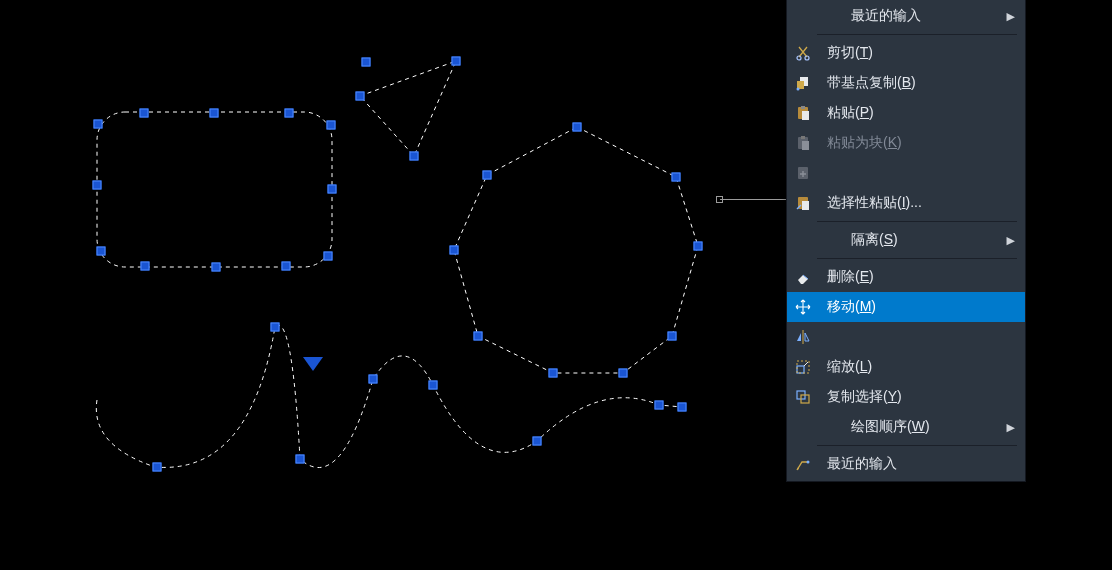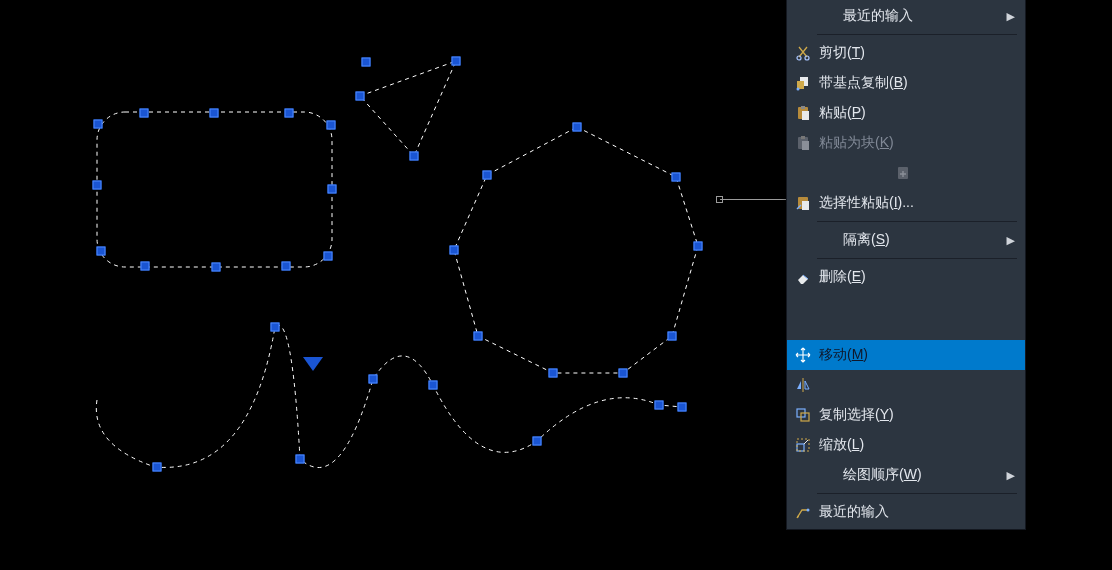--- a/index.html
+++ b/index.html
@@ -5,23 +5,23 @@
 *{box-sizing:border-box;margin:0;padding:0;}
 body{background:#000;width:1112px;height:570px;overflow:hidden;position:relative;font-family:"Microsoft YaHei","SimSun",sans-serif;font-size:14px;}
 .canvas{position:absolute;left:0;top:0;width:786px;height:570px;}
 .canvas svg{position:absolute;left:0;top:0;}
 
 
 .grip{position:absolute;width:9px;height:9px;background:#1a55d3;border:1px solid #4d8aff;transform:translate(-50%,-50%);}
 
 
 .menu{position:absolute;left:786px;top:-2px;width:240px;background:#2c3540;border:1px solid #141820;box-shadow:0 2px 6px rgba(0,0,0,.5);padding:2px 0;}
-.menu-item{display:flex;align-items:center;height:30px;padding:0 10px 0 4px;color:#e3e7ed;cursor:default;}
-.menu-item.disabled{color:#818996;justify-content:center;}
-.menu-item.hover{background:#007acc;color:#0f172a;margin-top:48px;}
+.menu-item{display:flex;align-items:center;height:30px;padding:0 10px 0 4px;color:#e3e7ed;cursor:default;gap:8px;}
+.menu-item.disabled{color:#818996;}
+.menu-item.hover{background:#007acc;color:#ffffff;}
 .menu-item .ico{width:24px;height:24px;display:flex;align-items:center;justify-content:center;flex-shrink:0;}
 .menu-item .lbl{flex:1;padding-left:4px;}
 .menu-item .lbl u{text-decoration:underline;}
 .menu-item .arrow{width:10px;text-align:right;color:#d0d4da;font-size:11px;}
 .sep{height:1px;background:#1b2029;margin:3px 8px 3px 30px;}
 .menu-item.indent .lbl{padding-left:28px;}
 
 
 .connector{position:absolute;left:720px;top:199px;width:66px;height:1px;background:#9b9b9b;}
 .connector .cap{position:absolute;left:-4px;top:-3px;width:7px;height:7px;border:1px solid #9b9b9b;background:transparent;}
@@ -179,35 +179,35 @@
         <svg width="16" height="16" viewBox="0 0 16 16">
           <path d="M8 1v14" stroke="#cfa94a" stroke-width="1"></path>
           <path d="M2 12l4-8v8z" fill="#7bb0ff"></path>
           <path d="M14 12l-4-8v8z" fill="none" stroke="#7bb0ff" stroke-width="1"></path>
         </svg>
       </span>
     </div>
     <div class="menu-item">
       <span class="ico">
         <svg width="16" height="16" viewBox="0 0 16 16">
-          <rect x="2" y="2" width="8" height="8" fill="none" stroke="#7bb0ff" stroke-width="1.2"></rect>
-          <rect x="6" y="6" width="8" height="8" fill="none" stroke="#cfa94a" stroke-width="1.2"></rect>
-        </svg>
-      </span>
-      <span class="lbl">复制选择(<u>Y</u>)</span>
-    </div>
-    <div class="menu-item">
-      <span class="ico">
-        <svg width="16" height="16" viewBox="0 0 16 16">
           <rect x="2" y="7" width="7" height="7" fill="none" stroke="#7bb0ff" stroke-width="1.2"></rect>
           <rect x="2" y="2" width="12" height="12" fill="none" stroke="#cfa94a" stroke-width="1" stroke-dasharray="2 2"></rect>
           <path d="M9 7l4-4" stroke="#e8eaec" stroke-width="1"></path>
         </svg>
       </span>
       <span class="lbl">缩放(<u>L</u>)</span>
+    </div>
+    <div class="menu-item">
+      <span class="ico">
+        <svg width="16" height="16" viewBox="0 0 16 16">
+          <rect x="2" y="2" width="8" height="8" fill="none" stroke="#7bb0ff" stroke-width="1.2"></rect>
+          <rect x="6" y="6" width="8" height="8" fill="none" stroke="#cfa94a" stroke-width="1.2"></rect>
+        </svg>
+      </span>
+      <span class="lbl">复制选择(<u>Y</u>)</span>
     </div>
     <div class="menu-item indent">
       <span class="ico"></span>
       <span class="lbl">绘图顺序(<u>W</u>)</span>
       <span class="arrow">▶</span>
     </div>
     <div class="sep"></div>
     <div class="menu-item">
       <span class="ico">
         <svg width="16" height="16" viewBox="0 0 16 16">

